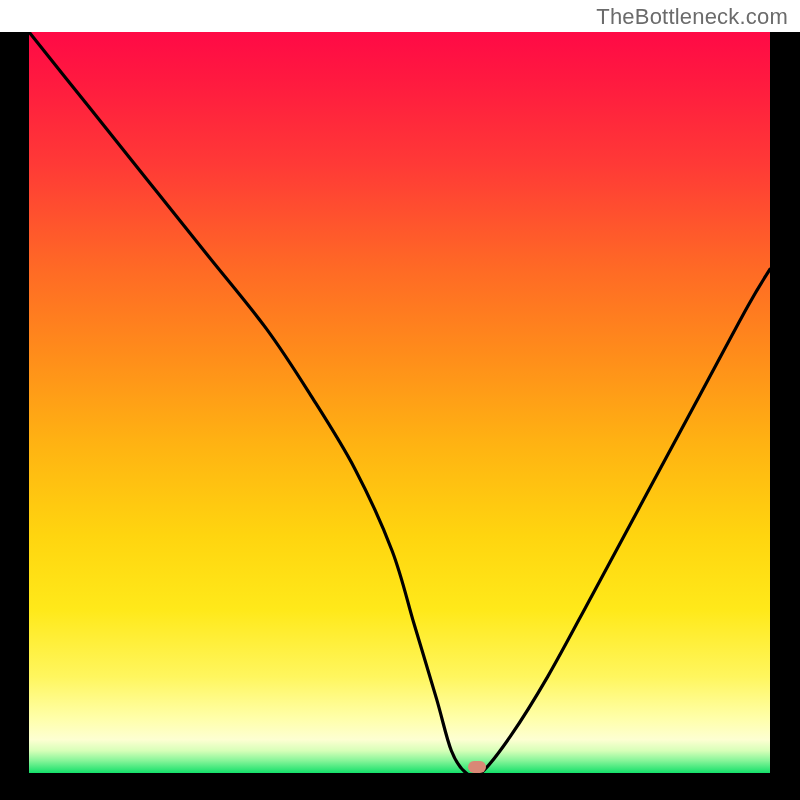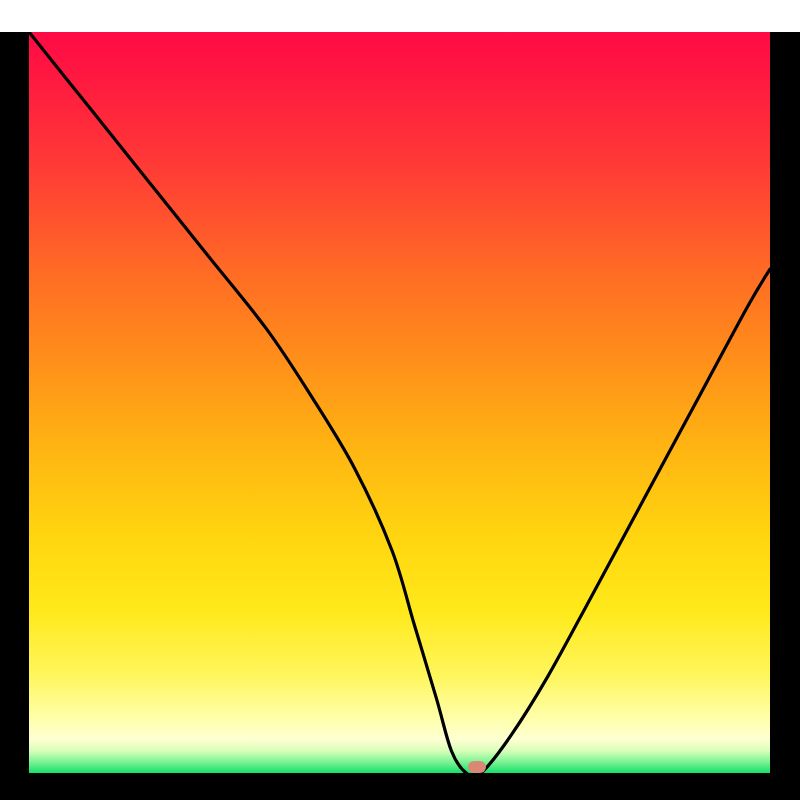--- a/index.html
+++ b/index.html
@@ -75,20 +75,21 @@
     border-radius: 6px;
     background: #d98876;
     transform: translate(-50%, -50%);
     z-index: 2;
   }
 </style>
 </head>
 <body>
 
 <div class="chart-wrap">
+  <div class="watermark">TheBottleneck.com</div>
 
   <div class="frame">
     <div class="plot-area">
       <div class="gradient"></div>
       <svg class="curve" viewBox="0 0 741 741" preserveAspectRatio="none">
         <path id="curve-path" fill="none" stroke="#000" stroke-width="3.2" stroke-linecap="round" stroke-linejoin="round" d="M 0.00 0.00 C 9.88 12.35, 39.52 49.40, 59.28 74.10 C 79.04 98.80, 98.80 123.50, 118.56 148.20 C 138.32 172.90, 158.08 197.60, 177.84 222.30 C 197.60 247.00, 219.83 272.94, 237.12 296.40 C 254.41 319.87, 266.76 339.63, 281.58 363.09 C 296.40 386.55, 312.46 411.25, 326.04 437.19 C 339.63 463.13, 353.21 492.77, 363.09 518.70 C 372.97 544.63, 377.91 568.10, 385.32 592.80 C 392.73 617.50, 401.38 645.90, 407.55 666.90 C 413.73 687.89, 417.43 706.42, 422.37 718.77 C 427.31 731.12, 432.25 737.29, 437.19 741.00 C 442.13 744.71, 444.60 747.17, 452.01 741.00 C 459.42 734.83, 470.54 720.01, 481.65 703.95 C 492.77 687.89, 505.11 668.13, 518.70 644.67 C 532.28 621.20, 547.11 592.80, 563.16 563.16 C 579.21 533.52, 597.74 498.94, 615.03 466.83 C 632.32 434.72, 649.61 402.61, 666.90 370.50 C 684.19 338.39, 706.42 296.40, 718.77 274.17 C 731.12 251.94, 737.29 243.29, 741.00 237.12"></path>
       </svg>
       <div id="marker" class="marker" style="left: 448.305px; top: 735.072px; background: rgb(217, 136, 118);"></div>
     </div>
   </div>

